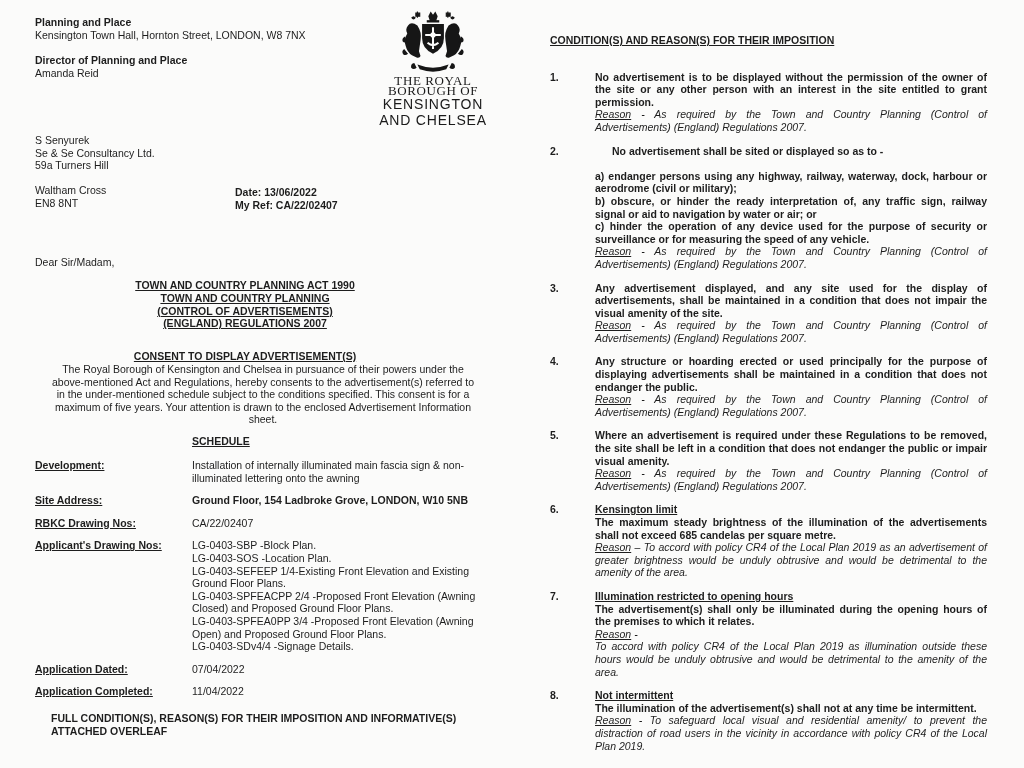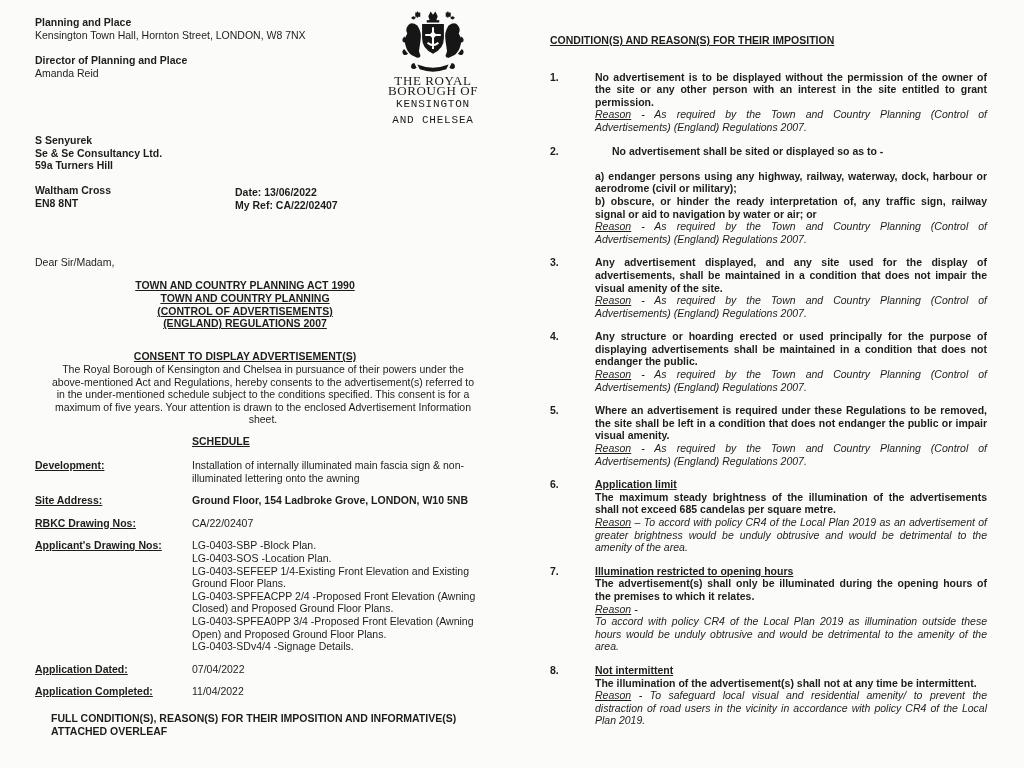--- a/index.html
+++ b/index.html
@@ -11,22 +11,22 @@
     -webkit-font-smoothing:antialiased;
   }
   .b{font-weight:bold;}
   
   .pageL{position:absolute;left:35px;top:0;width:465px;height:552px;}
   .sender{position:absolute;left:0;top:16px;}
   .sender .gap{height:13px;}
   .logo{position:absolute;left:334px;top:10px;width:128px;text-align:center;color:#1a1a1a;}
   .crest{display:block;margin:0 auto 2px auto;}
   .logo-tag{font-family:"Liberation Serif","DejaVu Serif",serif;font-size:13px;letter-spacing:.6px;line-height:10px;}
-  .logo-name{font-family:Liberation Mono, monospace;font-size:11px;letter-spacing:.8px;line-height:16px;}
-  .recipient{position:absolute;left:0;top:134px;font-weight:bold;}
+  .logo-name{font-family:Liberation Sans, sans-serif;font-size:14px;letter-spacing:.8px;line-height:16px;}
+  .recipient{position:absolute;left:0;top:134px;}
   .recipient div{min-height:12.6px;}
   .dateref{position:absolute;left:200px;top:186px;width:266px;font-weight:bold;}
   .salutation{position:absolute;left:0;top:256px;}
   .act-titles{position:absolute;left:0;top:279px;width:420px;text-align:center;font-weight:bold;}
   .act-titles div{text-decoration:underline;line-height:12.8px;}
   .consent-title{position:absolute;left:0;top:350px;width:420px;text-align:center;font-weight:bold;text-decoration:underline;}
   .intro{position:absolute;left:12px;top:363px;width:432px;text-align:center;}
   .sched-title{position:absolute;left:157px;top:435px;font-weight:bold;text-decoration:underline;}
   .schedule{position:absolute;left:0;top:459px;width:465px;}
   .srow{display:grid;grid-template-columns:157px 1fr;margin-bottom:10px;}
@@ -166,20 +166,21 @@
         <div class="reason"><span class="rlabel">Reason</span> <span>- As required by the Town and Country Planning (Control of Advertisements) (England) Regulations 2007.</span></div>
       </div>
     </div>
 
     <div class="cond">
       <div class="cnum">2.</div>
       <div class="ctext">
         <div class="cbody gapafter">No advertisement shall be sited or displayed so as to -</div>
         <div class="cbody">a) endanger persons using any highway, railway, waterway, dock, harbour or aerodrome (civil or military);</div>
         <div class="cbody">b) obscure, or hinder the ready interpretation of, any traffic sign, railway signal or aid to navigation by water or air; or</div>
+        <div class="cbody">c) hinder the operation of any device used for the purpose of security or surveillance or for measuring the speed of any vehicle.</div>
         <div class="reason"><span class="rlabel">Reason</span> <span>- As required by the Town and Country Planning (Control of Advertisements) (England) Regulations 2007.</span></div>
       </div>
     </div>
 
     <div class="cond">
       <div class="cnum">3.</div>
       <div class="ctext">
         <div class="cbody">Any advertisement displayed, and any site used for the display of advertisements, shall be maintained in a condition that does not impair the visual amenity of the site.</div>
         <div class="reason"><span class="rlabel">Reason</span> <span>- As required by the Town and Country Planning (Control of Advertisements) (England) Regulations 2007.</span></div>
       </div>
@@ -197,21 +198,21 @@
       <div class="cnum">5.</div>
       <div class="ctext">
         <div class="cbody">Where an advertisement is required under these Regulations to be removed, the site shall be left in a condition that does not endanger the public or impair visual amenity.</div>
         <div class="reason"><span class="rlabel">Reason</span> <span>- As required by the Town and Country Planning (Control of Advertisements) (England) Regulations 2007.</span></div>
       </div>
     </div>
 
     <div class="cond">
       <div class="cnum">6.</div>
       <div class="ctext">
-        <div class="chead">Application limit</div>
+        <div class="chead">Kensington limit</div>
         <div class="cbody">The maximum steady brightness of the illumination of the advertisements shall not exceed 685 candelas per square metre.</div>
         <div class="reason"><span class="rlabel">Reason</span> <span>– To accord with policy CR4 of the Local Plan 2019 as an advertisement of greater brightness would be unduly obtrusive and would be detrimental to the amenity of the area.</span></div>
       </div>
     </div>
 
     <div class="cond">
       <div class="cnum">7.</div>
       <div class="ctext">
         <div class="chead">Illumination restricted to opening hours</div>
         <div class="cbody">The advertisement(s) shall only be illuminated during the opening hours of the premises to which it relates.</div>

